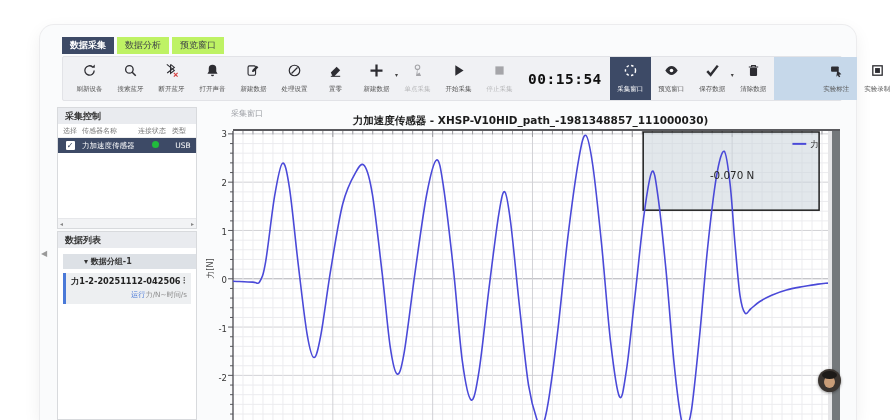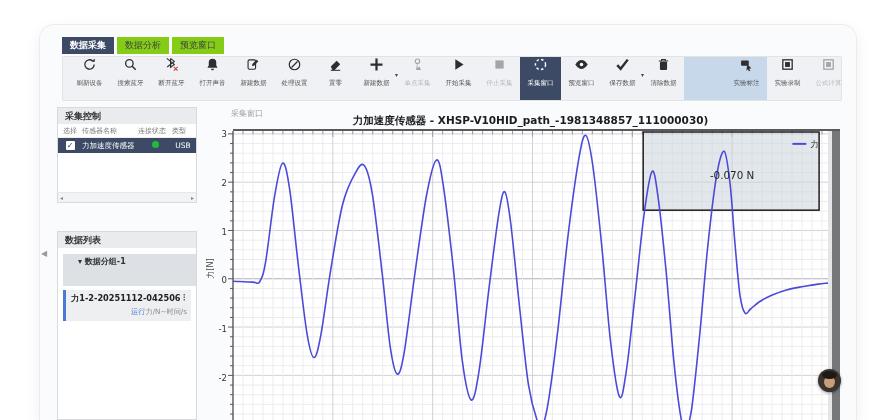--- a/index.html
+++ b/index.html
@@ -4,63 +4,63 @@
 <style>
   html,body{margin:0;padding:0;}
   body{width:894px;height:420px;overflow:hidden;background:#ffffff;
        font-family:"DejaVu Sans","Liberation Sans",sans-serif;position:relative;}
   .window{position:absolute;left:40px;top:25px;width:816px;height:395px;
           background:#fafbfc;border-radius:14px 14px 0 0;
           box-shadow:0 0 0 1px #ececee,0 6px 18px rgba(0,0,0,.07);}
   
   .tabbar{position:absolute;left:22px;top:12px;display:flex;gap:3px;}
   .tab{height:17px;line-height:17px;padding:0 8px;font-size:9px;color:#3c3f46;
-       background:#84cc16;cursor:default;white-space:nowrap;}
+       background:#bef264;cursor:default;white-space:nowrap;}
   .tab.active{background:#3d4a66;color:#fff;font-weight:bold;}
   
   .toolbar{position:absolute;left:22px;top:31px;width:780px;height:45px;
            background:#f0f1f4;border:1px solid #e2e3e7;border-radius:2px;
            display:flex;align-items:stretch;padding:0 6px;box-sizing:border-box;}
   .tool{min-width:37px;display:flex;flex-direction:column;align-items:center;
-        gap:3px;position:relative;padding:0 2px;}
+        justify-content:center;gap:3px;position:relative;padding:0 2px;}
   .tool .lbl{font-size:6.5px;color:#555;white-space:nowrap;}
   .tool.dark{background:#3d4a66;}
   .tool.dark .lbl{color:#fff;}
   .tool.light{background:#c6d8ea;padding-left:44px;}
   .tool.disabled{opacity:.38;}
   .tool .caret{position:absolute;right:-1px;top:14px;font-size:6px;color:#444;}
   .tb-gap{width:9px;}
   .timer{display:flex;align-items:center;font-size:14.5px;font-weight:bold;color:#101010;
          letter-spacing:.5px;padding:0 8px;font-family:"DejaVu Sans Mono","Liberation Mono",monospace;}
   
   .panel{position:absolute;left:17px;width:140px;background:#fff;
          border:1px solid #d8dadd;box-sizing:border-box;}
   .panel .ptitle{height:16px;line-height:16px;background:#e9ebef;font-size:9px;
                  font-weight:bold;color:#333;padding-left:7px;}
-  #cap-panel{top:82px;height:96px;}
+  #cap-panel{top:82px;height:122px;}
   #list-panel{top:206px;height:189px;}
   .thead{display:flex;height:13px;align-items:center;font-size:7px;color:#777;
          border-bottom:1px solid #eee;}
   .thead .c0{width:24px;text-align:center;}
   .thead .c1{width:56px;}
   .thead .c2{width:34px;}
   .thead .c3{width:22px;}
   .trow{display:flex;height:15px;align-items:center;background:#3d4a66;color:#fff;font-size:7.5px;}
   .trow .c0{width:24px;text-align:center;}
   .trow .c1{width:56px;white-space:nowrap;overflow:hidden;}
   .trow .c2{width:34px;text-align:center;}
   .trow .c3{width:22px;text-align:center;}
   .cbx{display:inline-block;width:9px;height:9px;background:#fff;border-radius:1px;
        color:#2b3document;color:#2b3a57;font-size:8px;line-height:9px;font-weight:bold;}
   .dot{display:inline-block;width:7px;height:7px;border-radius:50%;}
   .hscroll{position:absolute;left:0;right:0;bottom:0;height:9px;background:#f2f3f5;
            display:flex;justify-content:space-between;align-items:center;
            font-size:6px;color:#888;padding:0 2px;border-top:1px solid #e6e7ea;}
-  .group-row{margin:6px 0 0 5px;background:#dde1e6;height:32px;line-height:15px;
-             font-size:8px;font-weight:bold;color:#333;padding-left:15px;}
+  .group-row{margin:6px 0 0 5px;background:#dde1e6;height:15px;line-height:15px;
+             font-size:8px;font-weight:bold;color:#333;padding-left:21px;}
   .ditem{margin:4px 5px 0 5px;background:#edeff1;border-left:3px solid #4a79d8;
          padding:3px 4px 4px 5px;}
   .ditem .r1{display:flex;justify-content:space-between;font-size:8.2px;font-weight:bold;color:#222;
              white-space:nowrap;}
   .ditem .r2{display:flex;justify-content:flex-end;font-size:7.2px;margin-top:3px;}
   .ditem .r2 .st{color:#4a79d8;}
   .ditem .r2 .ax{color:#8a8a8a;}
   .kebab{color:#666;font-size:8px;}
   .collapse-arrow{position:absolute;left:1px;top:224px;font-size:8px;color:#9a9a9a;}
   
@@ -165,20 +165,21 @@
             <path d="M4.6 2.4l8.8 5.6-8.8 5.6z" fill="#2d2d32"></path>
           </svg></span>
         <span class="lbl">开始采集</span>
       </div>
       <div class="tool disabled">
         <span><svg width="15" height="15" viewBox="0 0 16 16">
             <rect x="3.6" y="3.6" width="8.8" height="8.8" fill="#2d2d32"></rect>
           </svg></span>
         <span class="lbl">停止采集</span>
       </div>
+      <div class="timer">00:15:54</div>
       <div class="tool dark">
         <span><svg width="15" height="15" viewBox="0 0 16 16">
             <circle cx="8" cy="8" r="5.4" fill="none" stroke="#ffffff" stroke-width="1.5" stroke-dasharray="2.6 2.5"></circle>
           </svg></span>
         <span class="lbl">采集窗口</span>
       </div>
       <div class="tool">
         <span><svg width="15" height="15" viewBox="0 0 16 16">
             <path d="M1.4 8C3.4 4.8 5.9 3.3 8 3.3S12.6 4.8 14.6 8c-2 3.2-4.5 4.7-6.6 4.7S3.4 11.2 1.4 8z" fill="#2d2d32"></path>
             <circle cx="8" cy="8" r="1.9" fill="#fff"></circle>

